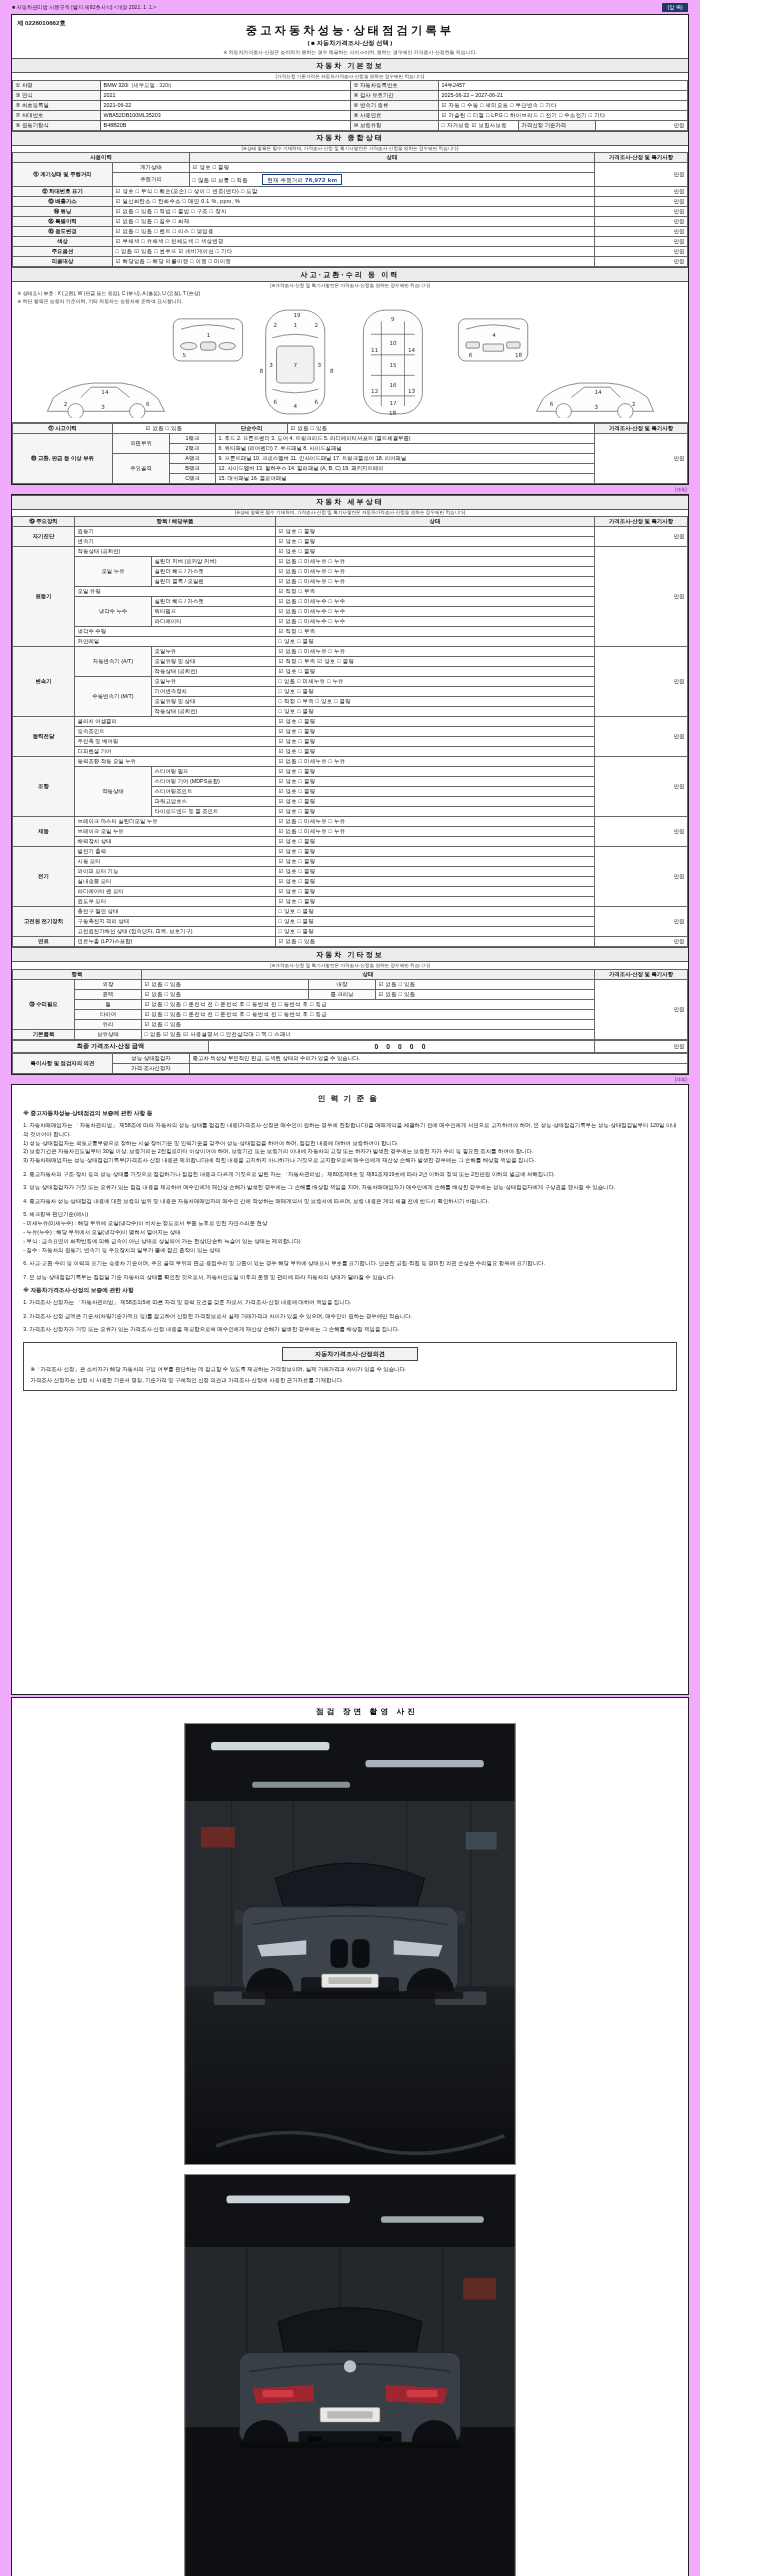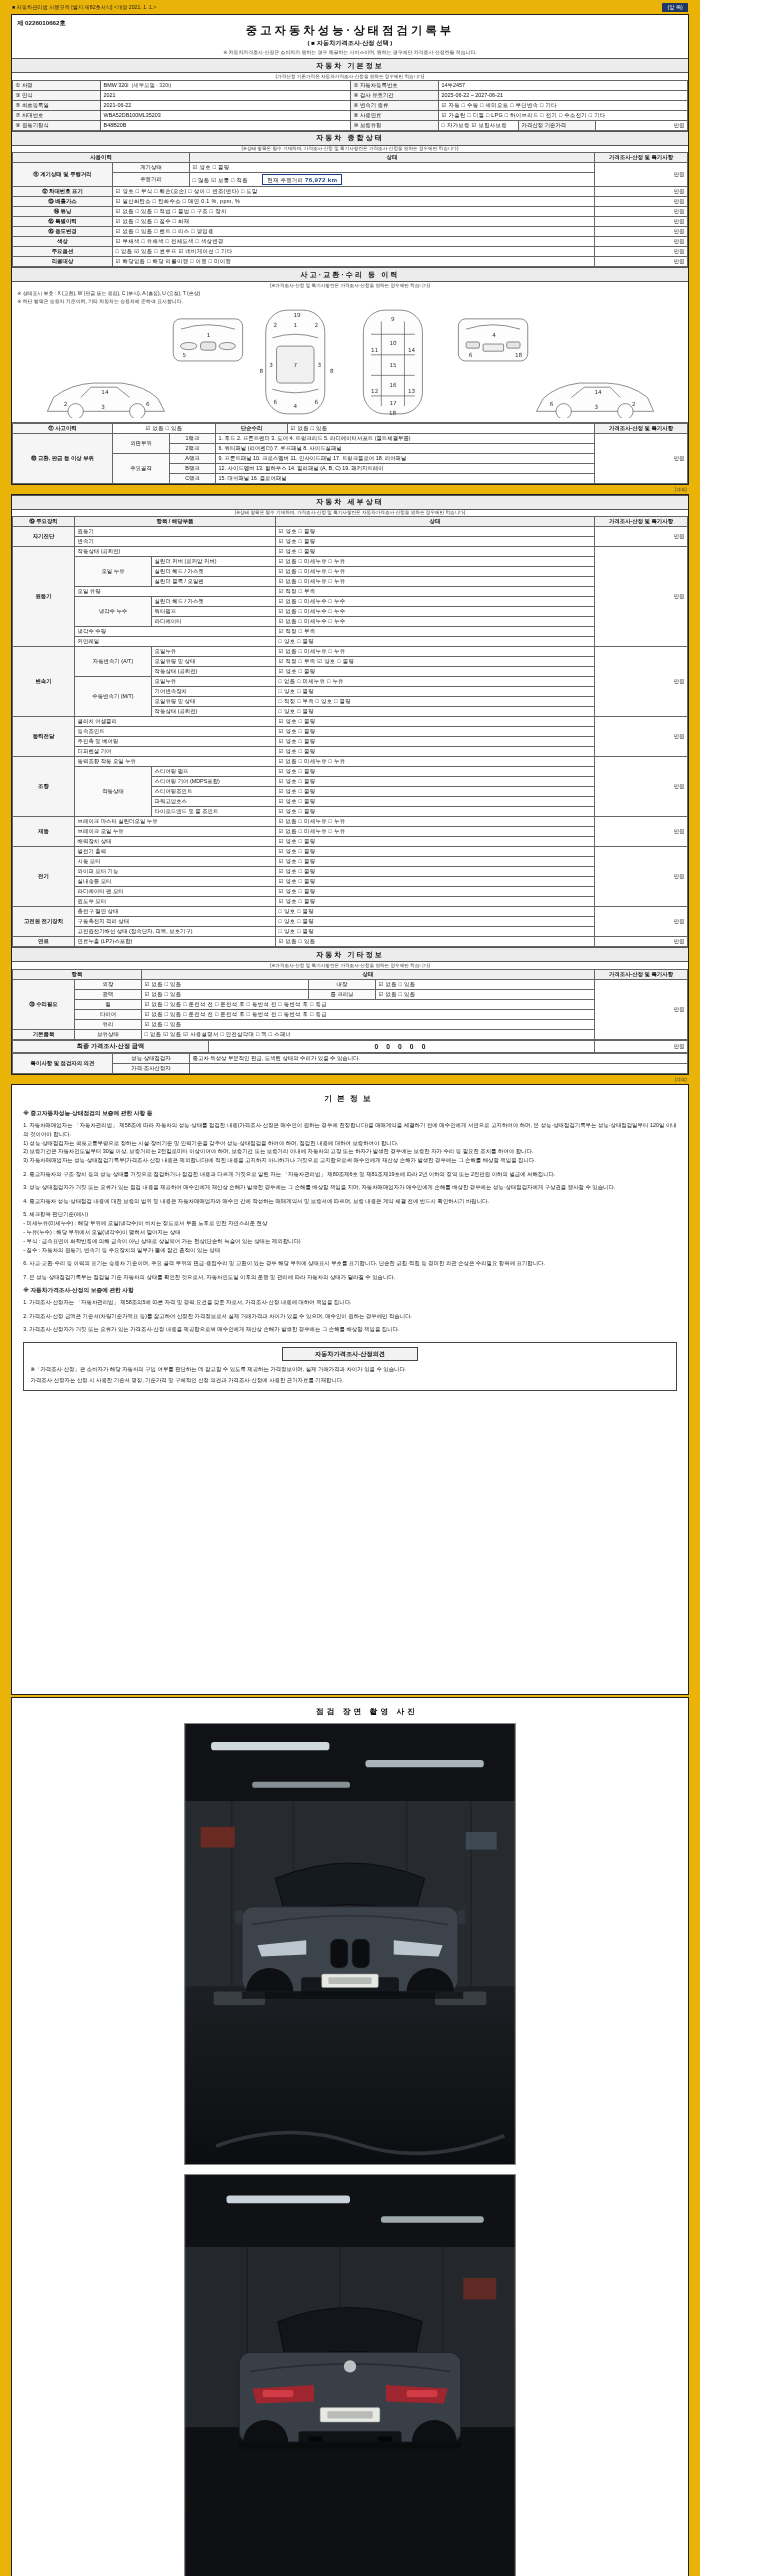--- a/index.html
+++ b/index.html
@@ -1,16 +1,16 @@
 <!DOCTYPE html>
 <html style="font-size:8.2px"><head>
 <meta charset="utf-8">
 <style>
   html,body{margin:0;padding:0;background:#fff;}
-  .page{width:700px;height:2576px;background:#eab308;position:relative;overflow:hidden;
+  .page{width:700px;height:2576px;background:#f0abfc;position:relative;overflow:hidden;
         font-family:"Liberation Sans","DejaVu Sans",sans-serif;color:#111;}
   .inner{width:678px;margin:0 auto;}
   .topstrip{display:flex;justify-content:space-between;align-items:center;padding:3.1px 1px 1.5px 1px;}
   .formref{font-size:5.2px;color:#222;}
   .badge{background:#1f3864;color:#fff;font-size:5.2px;padding:1px 5.2px;border-radius:0.5px;}
   .box{border:0.8px solid #222;background:#fff;margin-bottom:2.1px;}
   .cont{font-size:4.6px;text-align:right;color:#444;padding:0 2.1px 2.1px 0;}
   .docno{font-size:6.2px;font-weight:bold;padding:4.1px 5.2px 0 5.2px;}
   .title{font-size:11.3px;font-weight:bold;text-align:center;letter-spacing:3.1px;margin-top:-5.2px;}
   .title-opt{font-size:6.2px;font-weight:bold;text-align:center;margin-top:1.5px;}
@@ -606,21 +606,21 @@
       <tr>
         <td class="sub">가격·조사산정자</td>
         <td></td>
       </tr>
     </tbody>
         </table>
   </div>
   <div class="cont">(계속)</div>
 
   <div class="box nbox">
-    <div class="n-title">기본정보</div>
+    <div class="n-title">인력기준을</div>
     <div class="n-sub">※ 중고자동차성능·상태점검의 보증에 관한 사항 등</div>
     <p class="n-item">1. 자동차매매업자는 「자동차관리법」 제58조에 따라 자동차의 성능·상태를 점검한 내용(가격조사·산정은 매수인이 원하는 경우에 한정합니다)을 매매계약을 체결하기 전에 매수인에게 서면으로 고지하여야 하며, 본 성능·상태점검기록부는 성능·상태점검일부터 120일 이내의 것이어야 합니다.
   1) 성능·상태점검자는 국토교통부령으로 정하는 시설·장비기준 및 인력기준을 갖추어 성능·상태점검을 하여야 하며, 점검한 내용에 대하여 보증하여야 합니다.
   2) 보증기간은 자동차인도일부터 30일 이상, 보증거리는 2천킬로미터 이상이어야 하며, 보증기간 또는 보증거리 이내에 자동차의 고장 또는 하자가 발생한 경우에는 보증한 자가 수리 등 필요한 조치를 하여야 합니다.
   3) 자동차매매업자는 성능·상태점검기록부(가격조사·산정 내용은 제외합니다)에 적힌 내용을 고지하지 아니하거나 거짓으로 고지함으로써 매수인에게 재산상 손해가 발생한 경우에는 그 손해를 배상할 책임을 집니다.</p>
     <p class="n-item">2. 중고자동차의 구조·장치 등의 성능·상태를 거짓으로 점검하거나 점검한 내용과 다르게 거짓으로 알린 자는 「자동차관리법」 제80조제6호 및 제81조제19호에 따라 2년 이하의 징역 또는 2천만원 이하의 벌금에 처해집니다.</p>
     <p class="n-item">3. 성능·상태점검자가 거짓 또는 오류가 있는 점검 내용을 제공하여 매수인에게 재산상 손해가 발생한 경우에는 그 손해를 배상할 책임을 지며, 자동차매매업자가 매수인에게 손해를 배상한 경우에는 성능·상태점검자에게 구상권을 행사할 수 있습니다.</p>
     <p class="n-item">4. 중고자동차 성능·상태점검 내용에 대한 보증의 범위 및 내용은 자동차매매업자와 매수인 간에 작성하는 매매계약서 및 보증서에 따르며, 보증 내용은 계약 체결 전에 반드시 확인하시기 바랍니다.</p>
     <p class="n-item">5. 체크항목 판단기준(예시)
   - 미세누유(미세누수) : 해당 부위에 오일(냉각수)이 비치는 정도로서 부품 노후로 인한 자연스러운 현상

